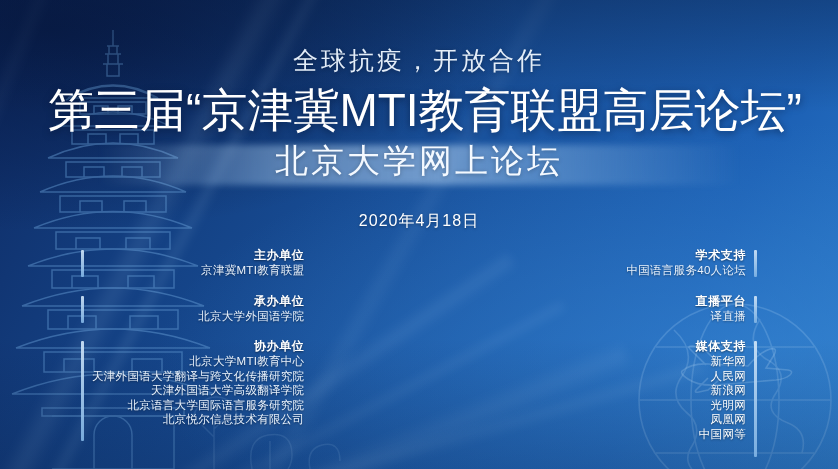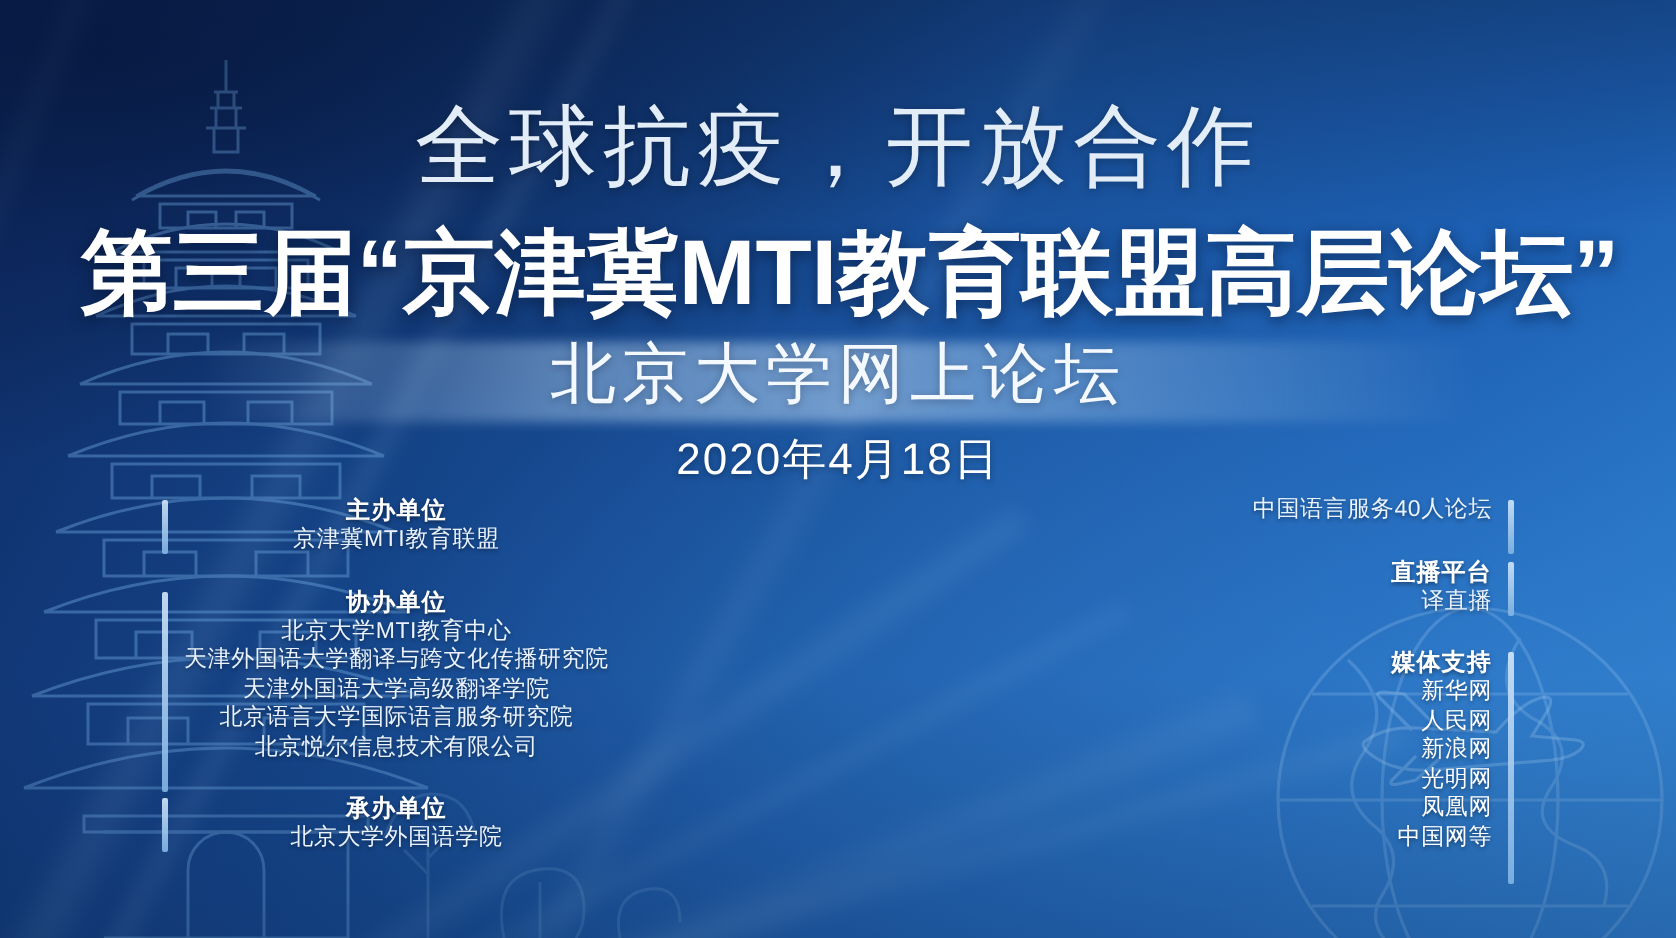--- a/index.html
+++ b/index.html
@@ -32,27 +32,27 @@
   .r6{left:620px;top:340px;width:30px;height:520px;transform:rotate(68deg);opacity:.26;}
   .r7{left:700px;top:360px;width:16px;height:460px;transform:rotate(74deg);opacity:.30;}
   .r8{left:78px;top:-120px;width:18px;height:700px;transform:rotate(22deg);opacity:.16;}
   .vignette{position:absolute;inset:0;
      background:linear-gradient(180deg,rgba(5,18,48,.35) 0%,rgba(5,18,48,0) 24%,rgba(5,18,48,0) 72%,rgba(5,18,48,.20) 100%);}
 
   
   .head{position:absolute;left:0;right:0;top:0;text-align:center;}
   .kicker{
     margin-top:44px;
-    font-size:44px;letter-spacing:3px;color:#e3edf8;
+    font-size:25px;letter-spacing:3px;color:#e3edf8;
     font-family:"DejaVu Serif","Liberation Serif",serif;
     text-shadow:0 1px 4px rgba(0,0,0,.30);
   }
   .mainline{
     position:relative;margin-top:6px;
-    font-size:46px;font-weight:bold;color:#ffffff;letter-spacing:0px;
+    font-size:46px;font-weight:normal;color:#ffffff;letter-spacing:0px;
     line-height:1.18;
     text-shadow:0 2px 7px rgba(3,16,44,.55);
     white-space:nowrap;
     margin-left:12px;
   }
   .subband{
     position:relative;margin-top:2px;height:50px;
   }
   .subband .band{
     position:absolute;left:50%;top:6px;transform:translateX(-50%);
@@ -60,28 +60,28 @@
     background:linear-gradient(90deg,rgba(175,212,245,0) 0%,rgba(183,216,246,.42) 28%,rgba(196,224,250,.50) 50%,rgba(170,208,243,.34) 72%,rgba(175,212,245,0) 100%);
     filter:blur(3px);
   }
   .subtitle{
     position:relative;
     font-size:33px;color:#f4f9ff;letter-spacing:3px;
     font-family:Liberation Mono, monospace;
     text-shadow:0 1px 4px rgba(0,0,0,.28);
   }
   .date{
-    font-size:22px;color:#ffffff;letter-spacing:1px;
+    margin-top:22px;font-size:16px;color:#ffffff;letter-spacing:1px;
     text-shadow:0 1px 3px rgba(0,0,0,.35);
   }
 
   
   .credits{position:absolute;left:0;right:0;top:248px;height:215px;}
   .col{position:absolute;top:0;}
-  .col-left{left:92px;text-align:center;}
+  .col-left{left:92px;text-align:right;}
   .col-right{right:92px;text-align:right;}
 
   .group{position:relative;margin-bottom:16px;}
   .group .bar{
     position:absolute;top:2px;width:3px;height:27px;border-radius:1px;
     background:linear-gradient(180deg,#cfe4f8,#7fb3e4);
     opacity:.92;
   }
   .col-left .group .bar{left:-11px;}
   .col-right .group .bar{right:-11px;}
@@ -198,40 +198,41 @@
 
     <div class="col col-left">
 
       <div class="group">
         <div class="bar"></div>
         <div class="ghead">主办单位</div>
         <div class="gitem">京津冀MTI教育联盟</div>
       </div>
 
       <div class="group">
+        <div class="bar"></div>
+        <div class="ghead">承办单位</div>
+        <div class="gitem">北京大学外国语学院</div>
+      </div>
+
+      <div class="group">
         <div class="bar" style="height:100px"></div>
         <div class="ghead">协办单位</div>
         <div class="gitem">北京大学MTI教育中心</div>
         <div class="gitem">天津外国语大学翻译与跨文化传播研究院</div>
         <div class="gitem">天津外国语大学高级翻译学院</div>
         <div class="gitem">北京语言大学国际语言服务研究院</div>
         <div class="gitem">北京悦尔信息技术有限公司</div>
       </div>
-
-      <div class="group">
-        <div class="bar"></div>
-        <div class="ghead">承办单位</div>
-        <div class="gitem">北京大学外国语学院</div>
-      </div>
     </div>
 
     <div class="col col-right">
 
       <div class="group">
         <div class="bar"></div>
+        <div class="ghead">学术支持</div>
         <div class="gitem">中国语言服务40人论坛</div>
       </div>
 
       <div class="group g-live">
         <div class="bar"></div>
         <div class="ghead">直播平台</div>
         <div class="gitem">译直播</div>
       </div>
 
       <div class="group g-media">

